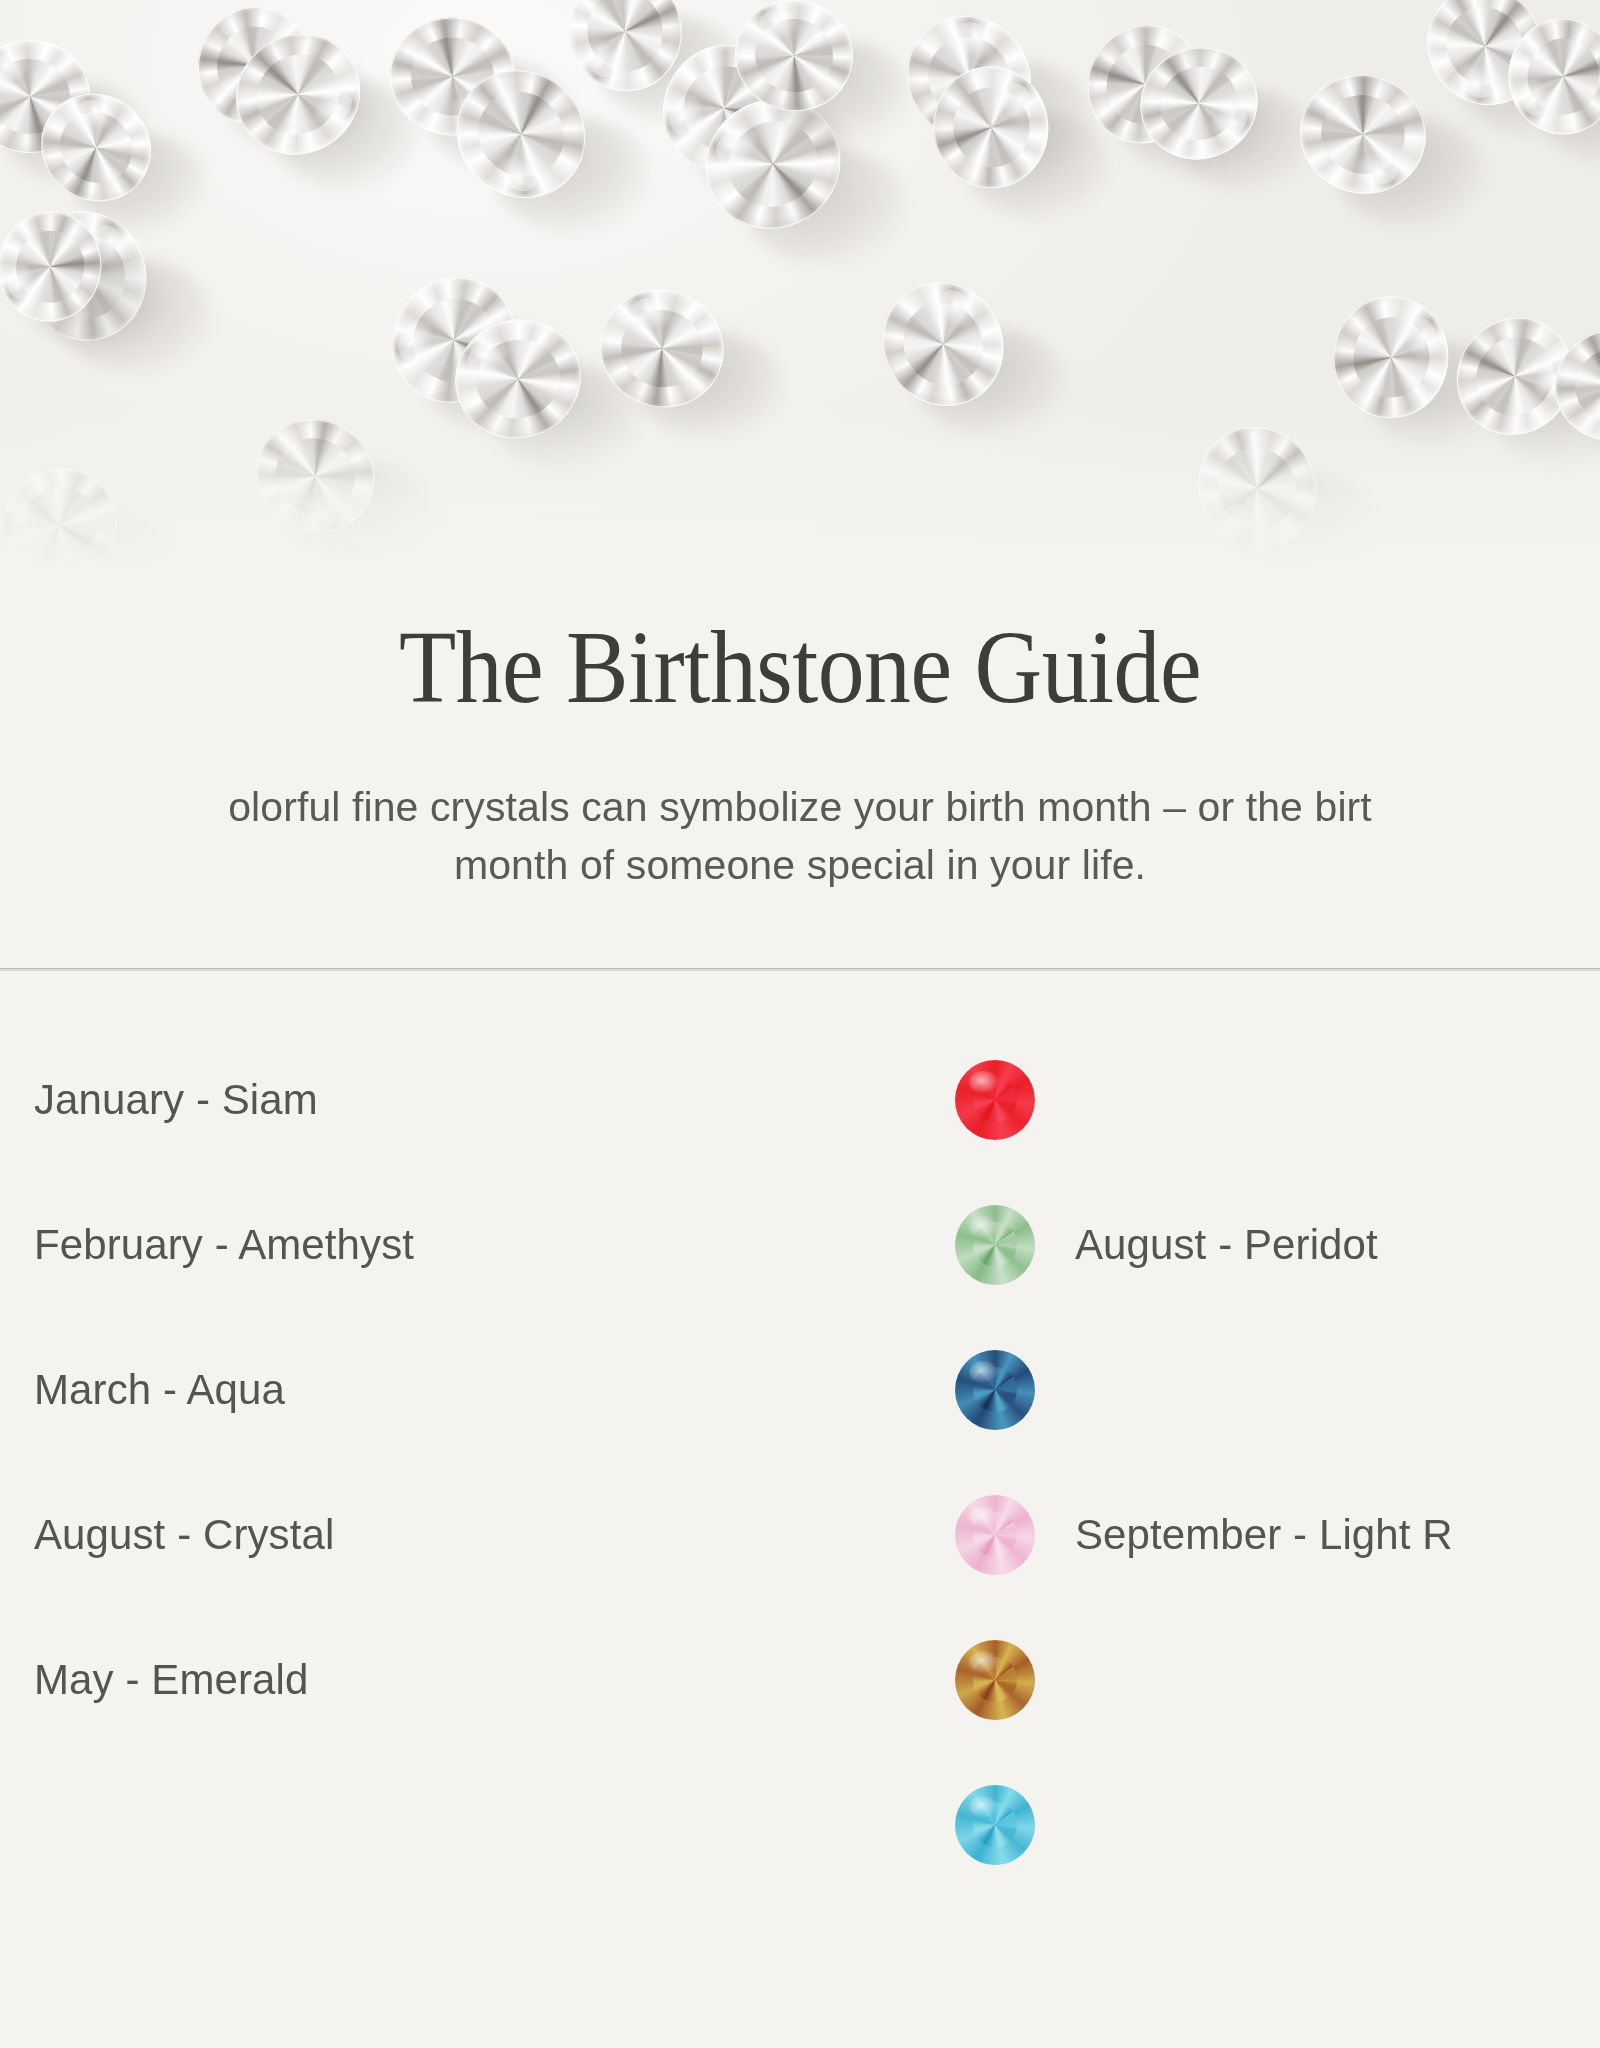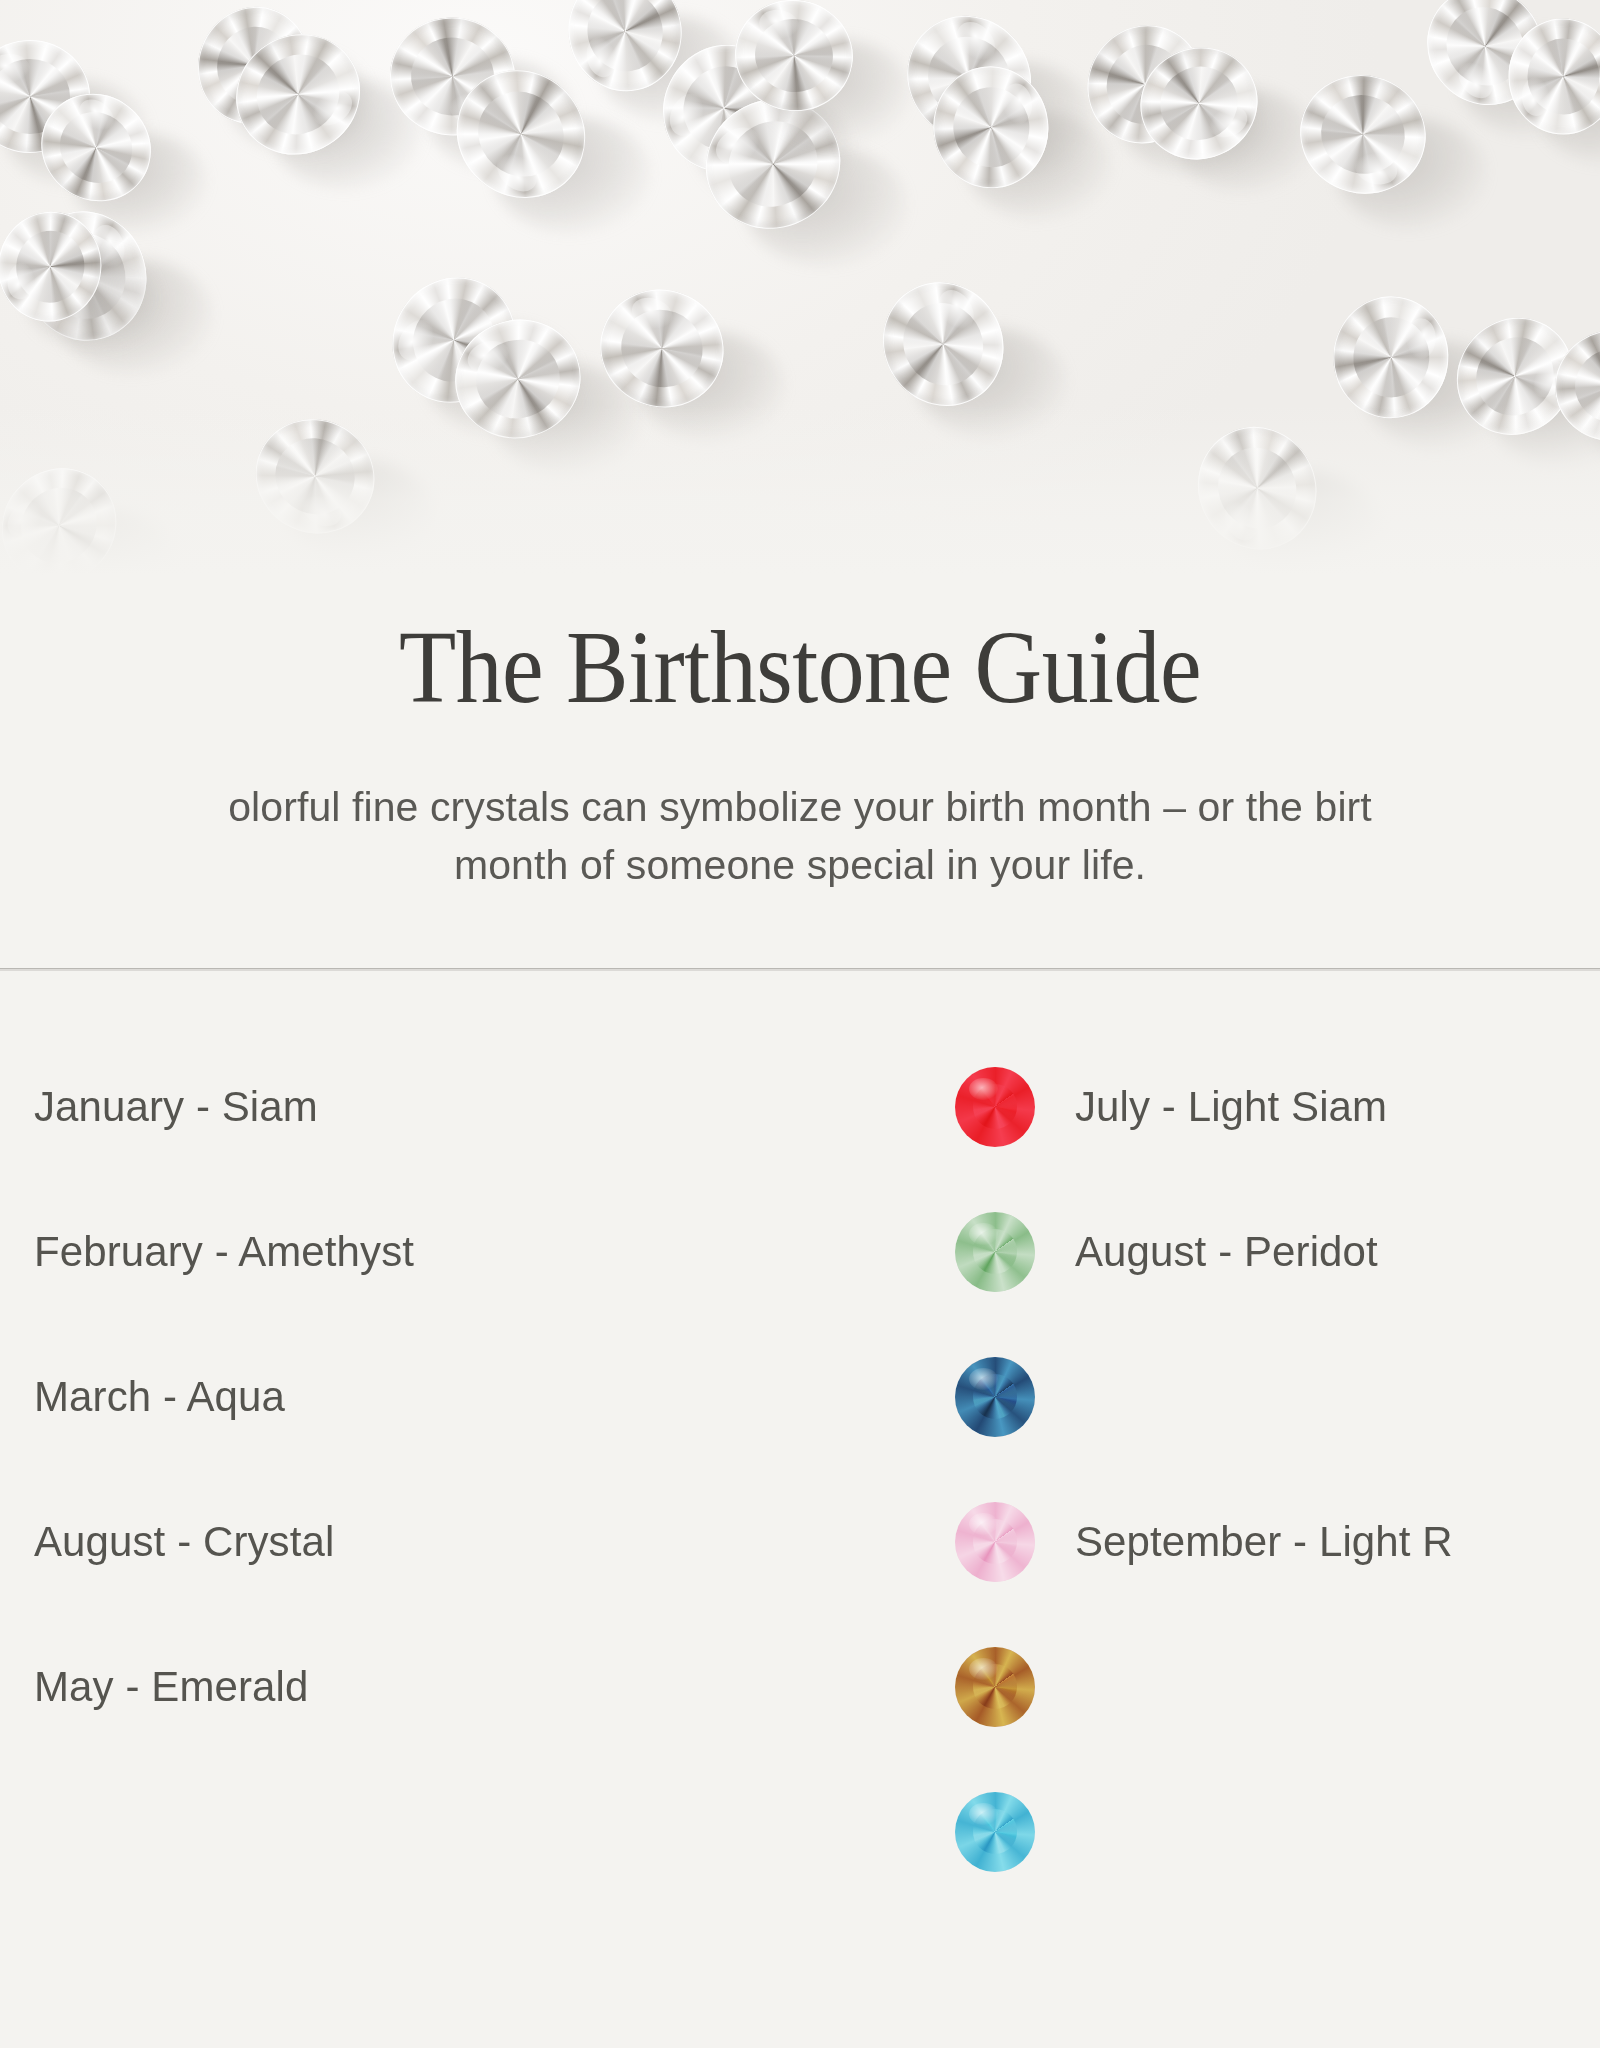--- a/index.html
+++ b/index.html
@@ -149,21 +149,21 @@
   
   .cols {
     position: absolute;
     left: 0;
     top: 1022px;
     width: 1600px;
     height: 800px;
   }
   .col {
     position: absolute;
-    top: 12px;
+    top: 5px;
   }
   .col-left  { left: 34px;  width: 900px; }
   .col-right { left: 955px; width: 760px; }
 
   .row {
     display: flex;
     align-items: center;
     height: 145px;
   }
   .row-label {
@@ -374,21 +374,20 @@
           <div class="row-label">May - Emerald</div>
         </div>
       </div>
     <div class="col col-right" id="col-right">
         <div class="row">
           <div class="gemdot" style="background: rgb(239, 43, 56);">
             <div class="facets"></div>
             <div class="core"></div>
             <div class="gleam"></div>
           </div>
-          <div class="row-label">July - Light Siam</div>
         </div>
         <div class="row">
           <div class="gemdot" style="background: rgb(165, 204, 164);">
             <div class="facets"></div>
             <div class="core"></div>
             <div class="gleam"></div>
           </div>
           <div class="row-label">August - Peridot</div>
         </div>
         <div class="row">

